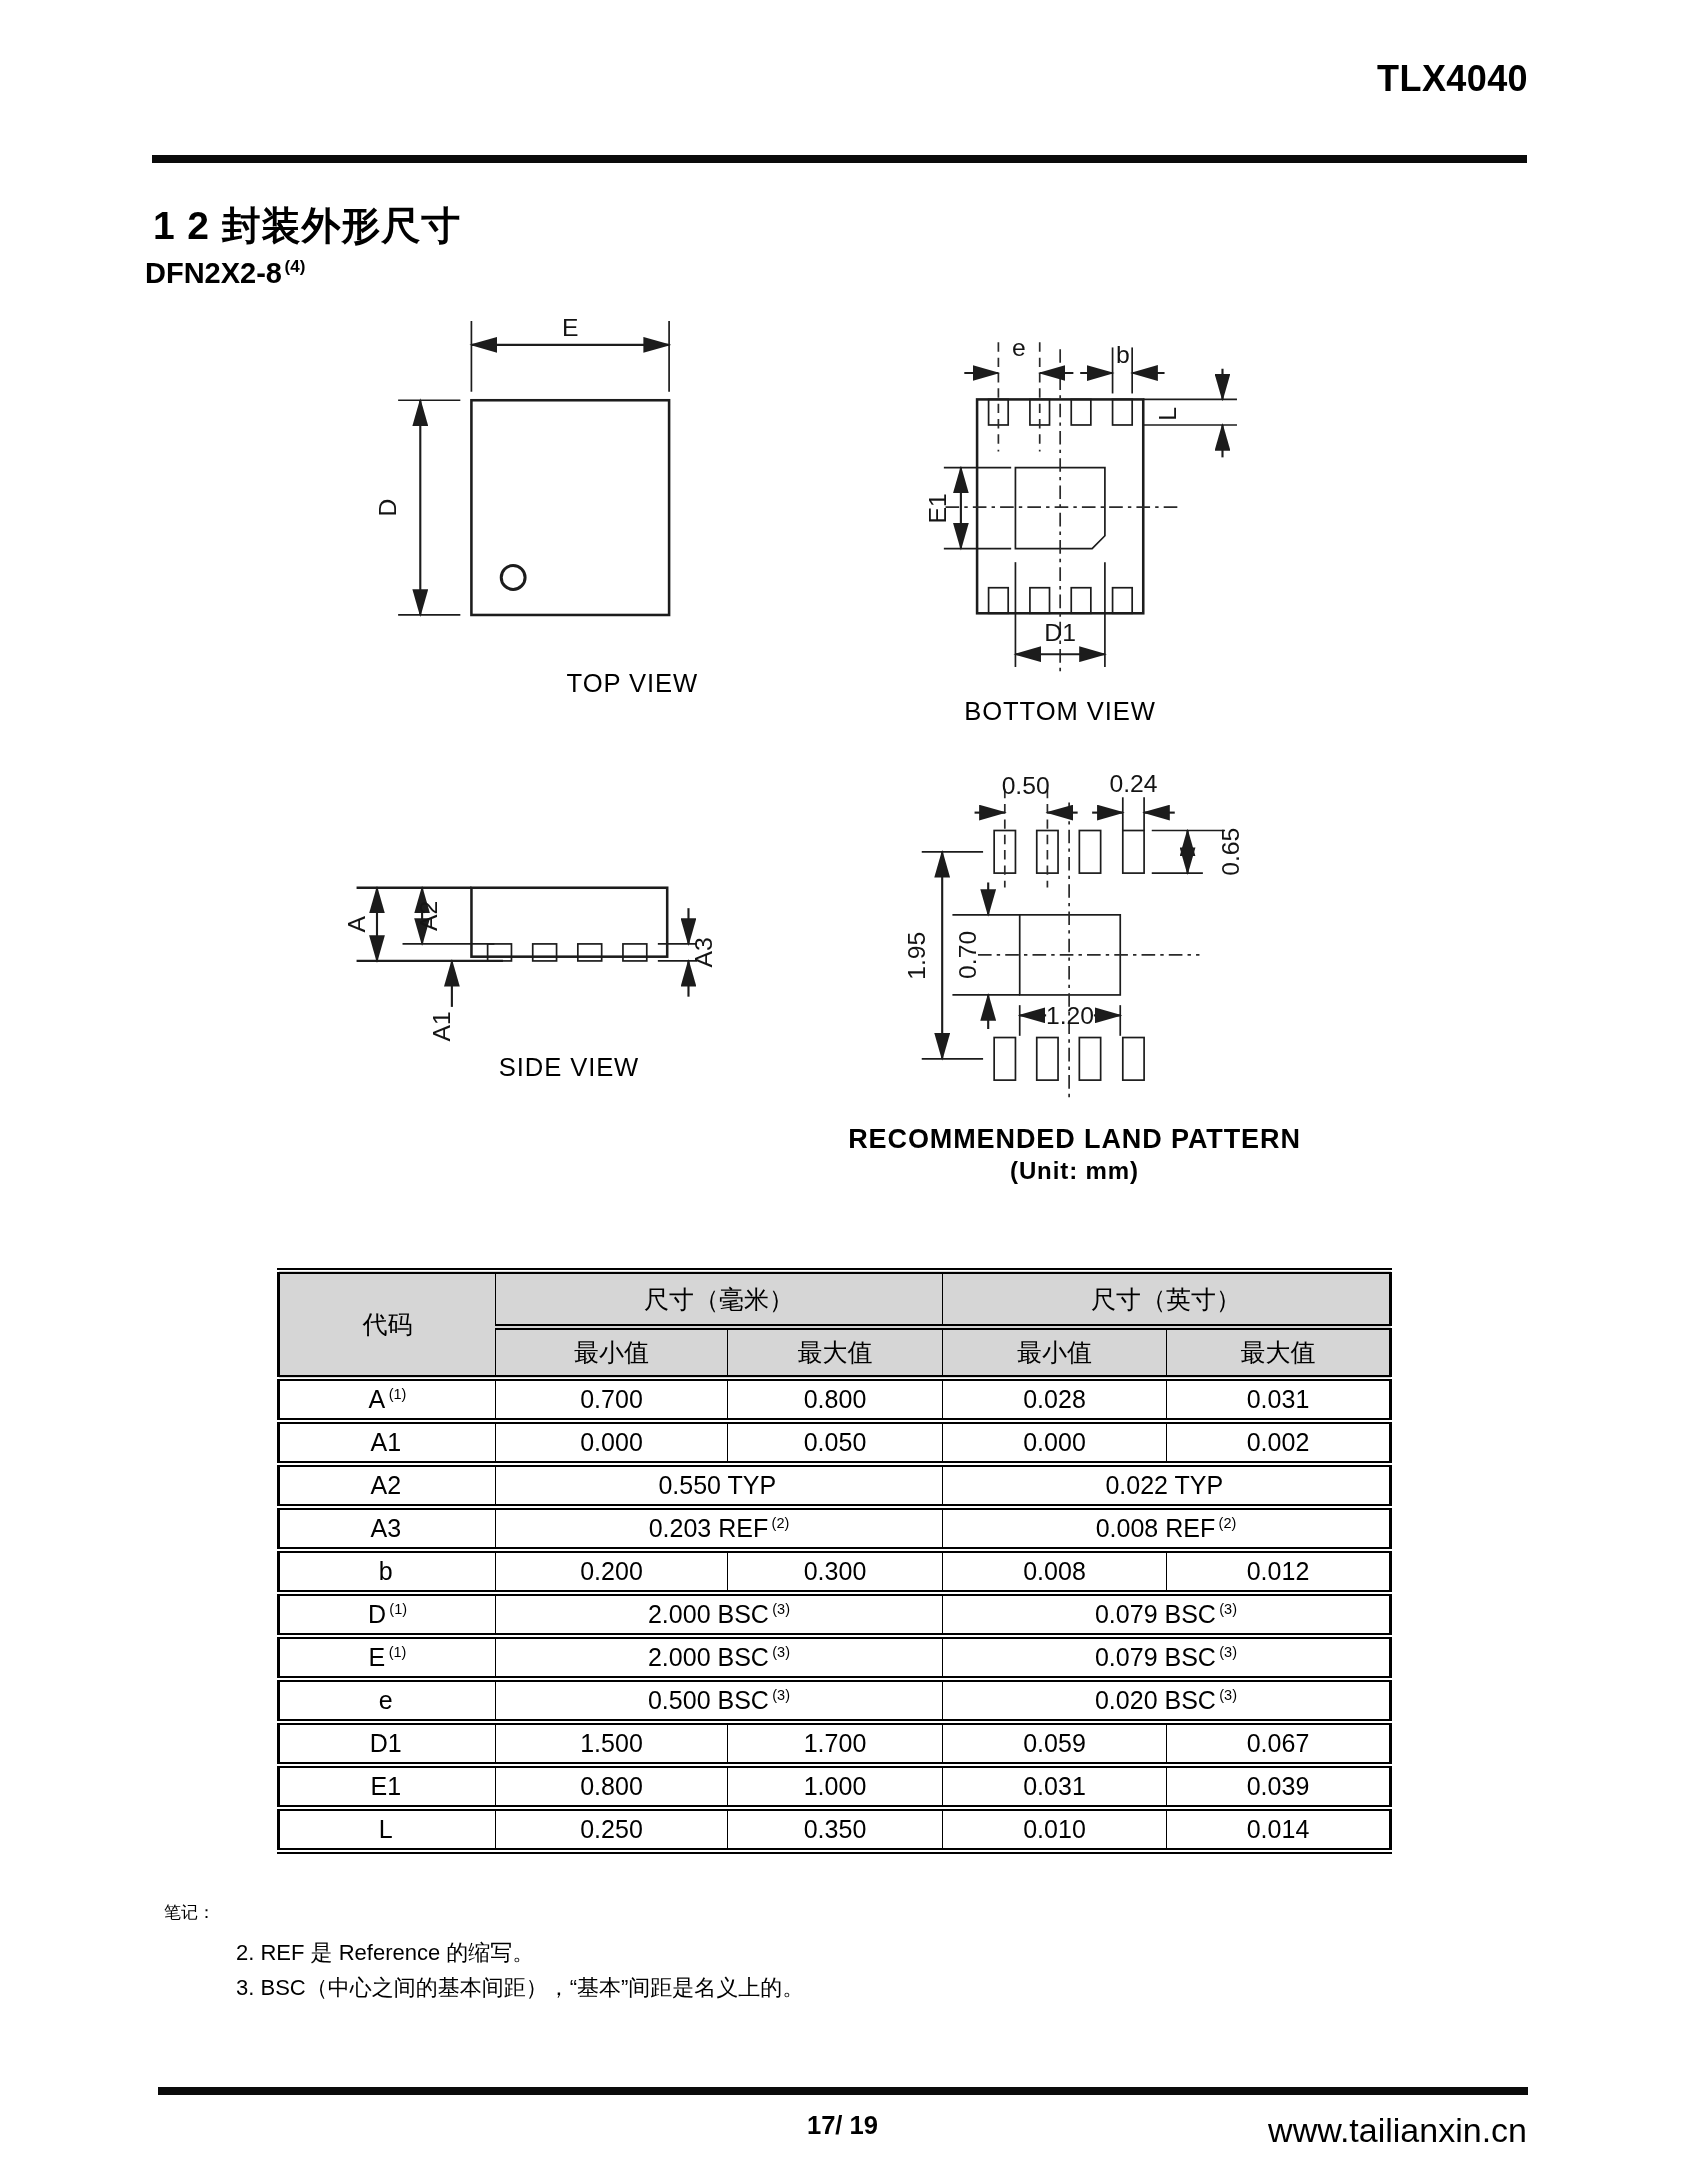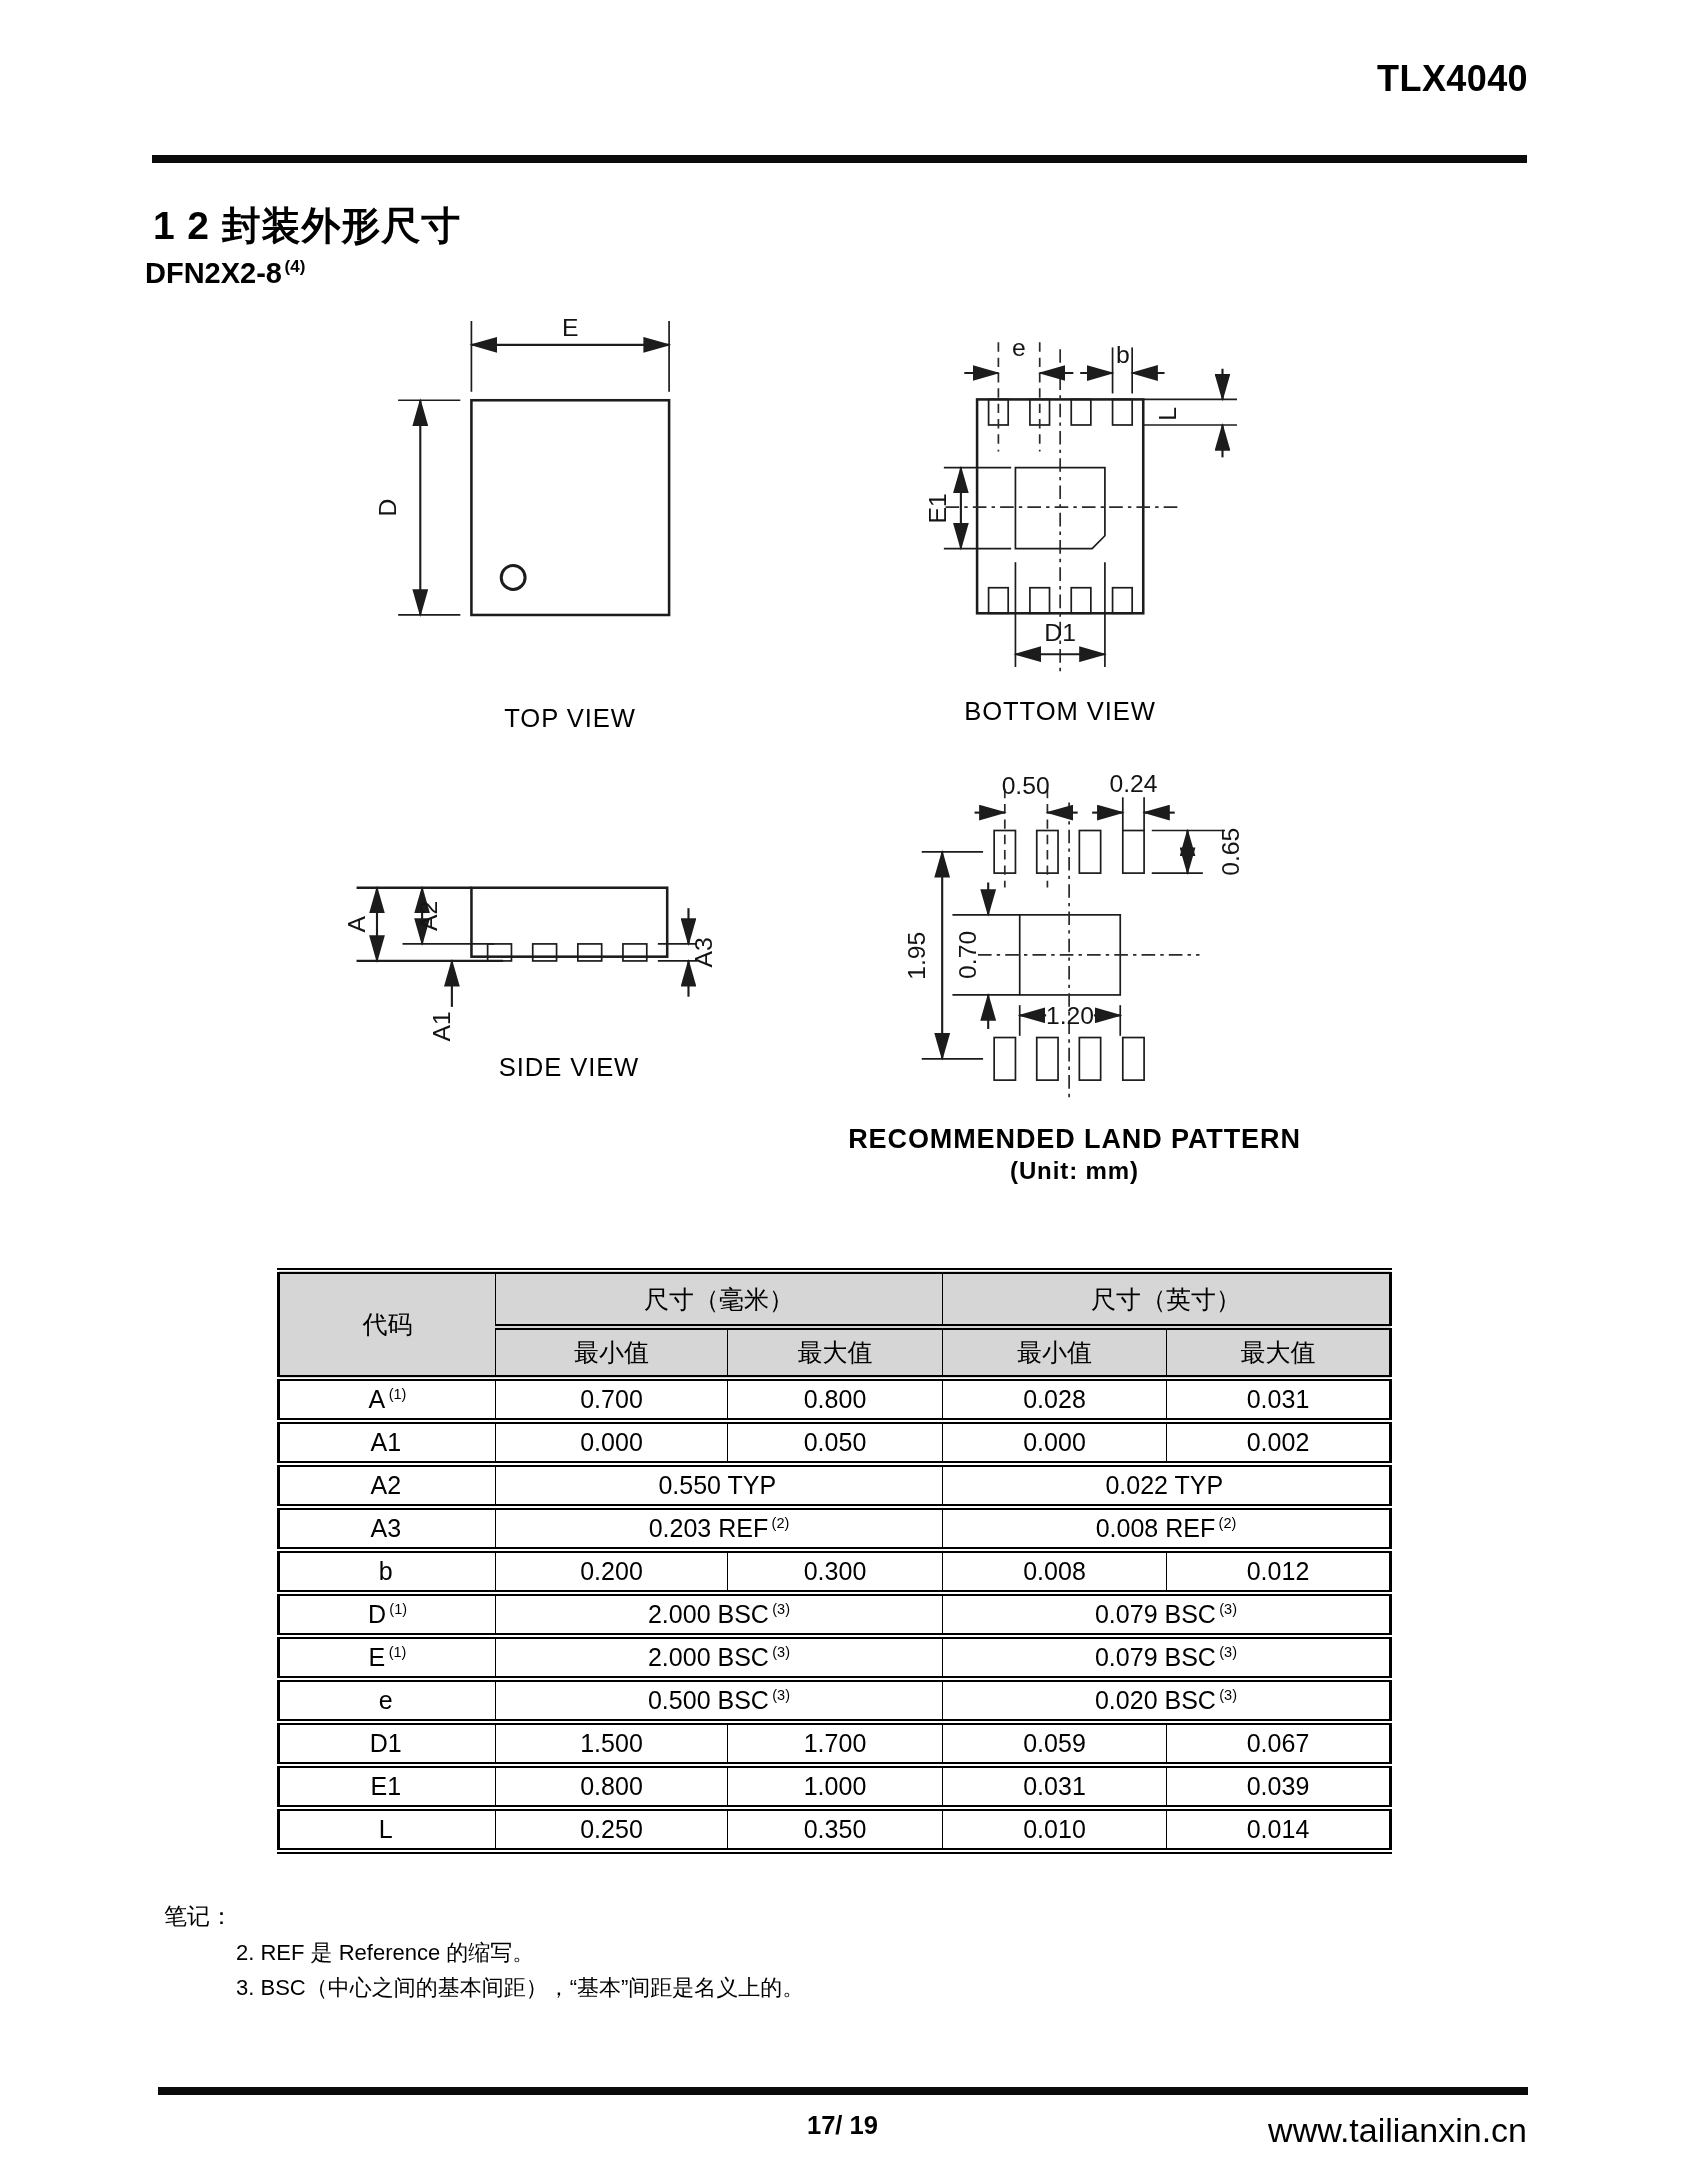--- a/index.html
+++ b/index.html
@@ -38,21 +38,21 @@
     border-bottom:6px double #000; border-top:6px double #000;
     font-weight:normal; padding:0 5.1px;
   }
   table.dims thead tr.h1 th { height:56px; }
   table.dims thead tr.h2 th { height:51px; }
   table.dims tbody td { height:43px; }
   table.dims thead th { background:#d6d6d6; }
   table.dims { border:3.4px solid #000;margin-top:48px; }
   table.dims sup { font-size:14.5px; vertical-align:super; margin-left:3.4px; }
 
-  .notes-label { left:164px; top:1901px; font-size:23px; }
+  .notes-label { left:164px; top:1901px; font-size:17px; }
   .notes { left:236px; top:1935px; font-size:22px; line-height:35px; }
 
   .footer-rule { left:158px; top:2087px; width:1370px; height:7.7px; background:#0b0b0b; }
   .page-num { left:0; top:2111px; width:1685px; text-align:center; font-size:25.6px; font-weight:bold; }
   .website  { right:158px; top:2111px; font-size:34px; font-weight:normal; }
 </style>
 </head>
 <body>
 
 <div class="abs doc-title">TLX4040</div>
@@ -75,21 +75,21 @@
   </g>
   <rect class="out" x="173" y="120" width="232" height="252"></rect>
   <g>
     <line class="thin" x1="87" y1="120" x2="160" y2="120"></line>
     <line class="thin" x1="87" y1="372" x2="160" y2="372"></line>
     <line class="ln" x1="113" y1="120" x2="113" y2="372" marker-start="url(#m1)" marker-end="url(#m1)"></line>
     <text x="85" y="246" text-anchor="middle" transform="rotate(-90 85 246)">D</text>
   </g>
   <circle class="out" cx="222" cy="328" r="14" style="stroke-width:3.5"></circle>
 </svg>
-<div class="abs caption" style="left:442px; top:704px; width:256px;">TOP VIEW</div>
+<div class="abs caption" style="left:442px; top:669px; width:256px;text-align:right;">TOP VIEW</div>
 
 <svg class="abs" style="left:920px; top:298px;" width="409" height="392" viewBox="0 0 480 460">
   <defs>
     <marker id="m2" viewBox="0 0 14 8" refX="13" refY="4" markerWidth="13" markerHeight="7.5" orient="auto-start-reverse">
       <path d="M0,0 L14,4 L0,8 Z" fill="#1c1c1c"></path>
     </marker>
   </defs>
   <rect class="out" x="67" y="119" width="195" height="251"></rect>
   <g>
     <rect class="thin" x="80.5" y="119" width="23" height="30" fill="#fff"></rect>

